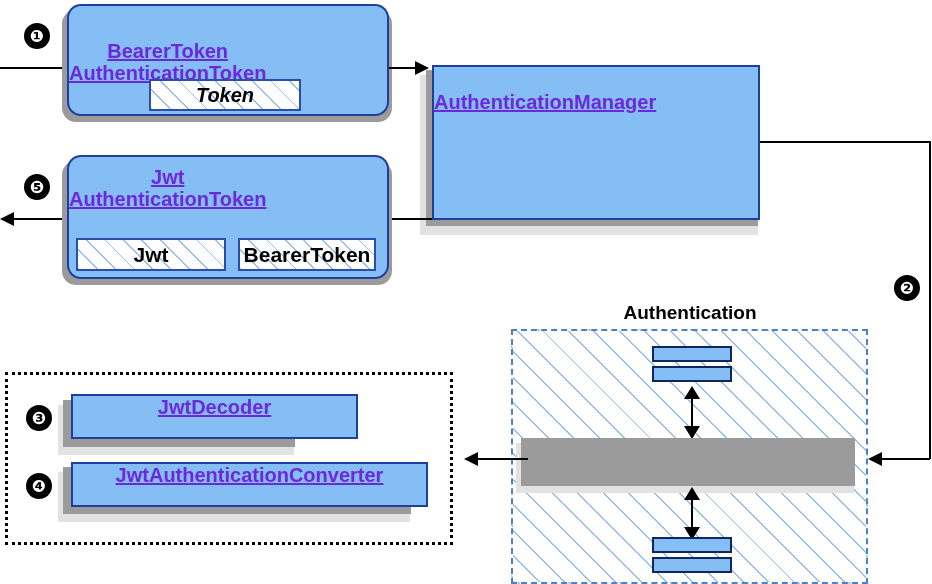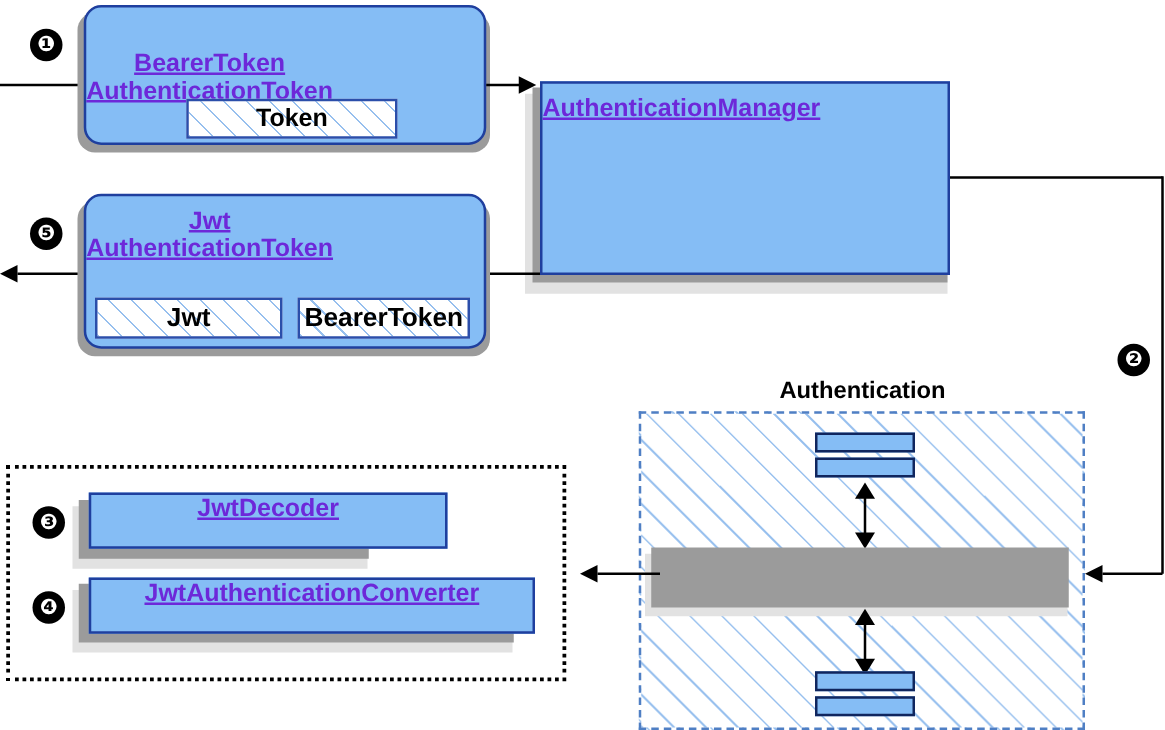--- a/index.html
+++ b/index.html
@@ -71,31 +71,31 @@
 
   <div class="badge" style="left:24px;top:23px;">❶</div>
 
   <div class="shadow rounded" style="left:62px;top:10px;width:330px;height:112px;"></div>
   <div class="node rounded" style="left:67px;top:4px;width:322px;height:112px;flex-direction:column;">
     <div style="font-size:20px;line-height:1.12;padding-top:4px;">
       <div>BearerToken</div>
       <div>AuthenticationToken</div>
     </div>
   </div>
-  <div class="hatch" style="left:149px;top:79px;width:169px;height:32px;font-size:20px;">
+  <div class="hatch" style="left:149px;top:79px;width:152px;height:32px;font-size:20px;font-style:italic;">
     <span>Token</span>
   </div>
 
   <div class="hline" style="left:389px;top:67px;width:28px;"></div>
   <div class="ar ar-right" style="left:415px;top:61px;"></div>
 
   <div class="shadow2" style="left:420px;top:75px;width:338px;height:160px;"></div>
   <div class="shadow" style="left:426px;top:70px;width:332px;height:156px;"></div>
   <div class="node" style="left:432px;top:65px;width:328px;height:155px;flex-direction:column;justify-content:flex-start;">
-    <div style="font-size:20px;padding-top:9px;">AuthenticationManager</div>
+    <div style="font-size:20px;padding-top:24px;">AuthenticationManager</div>
   </div>
 
   <div class="badge" style="left:24px;top:174px;">❺</div>
 
   <div class="hline" style="left:389px;top:218px;width:43px;"></div>
 
   <div class="hline" style="left:14px;top:218px;width:54px;"></div>
   <div class="ar ar-left" style="left:0px;top:212px;"></div>
 
   <div class="shadow rounded" style="left:62px;top:161px;width:330px;height:124px;"></div>

